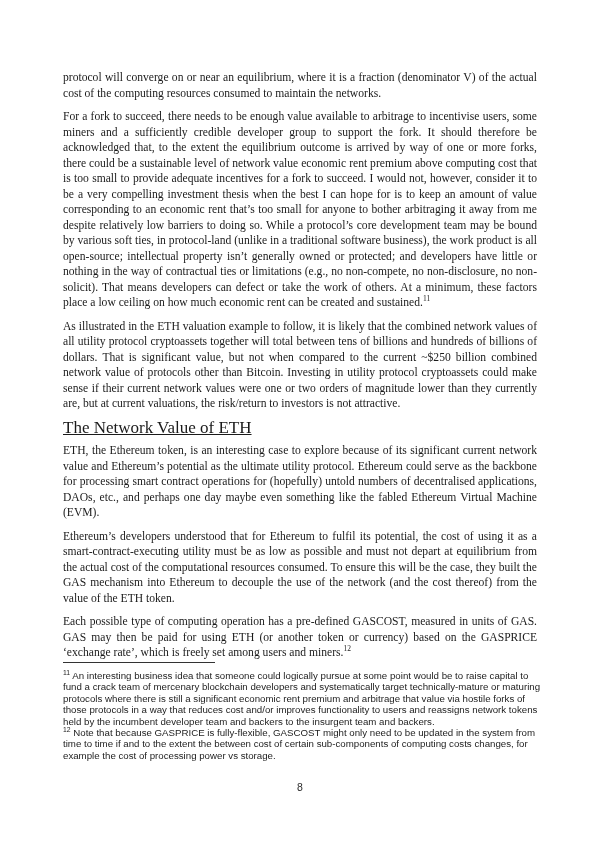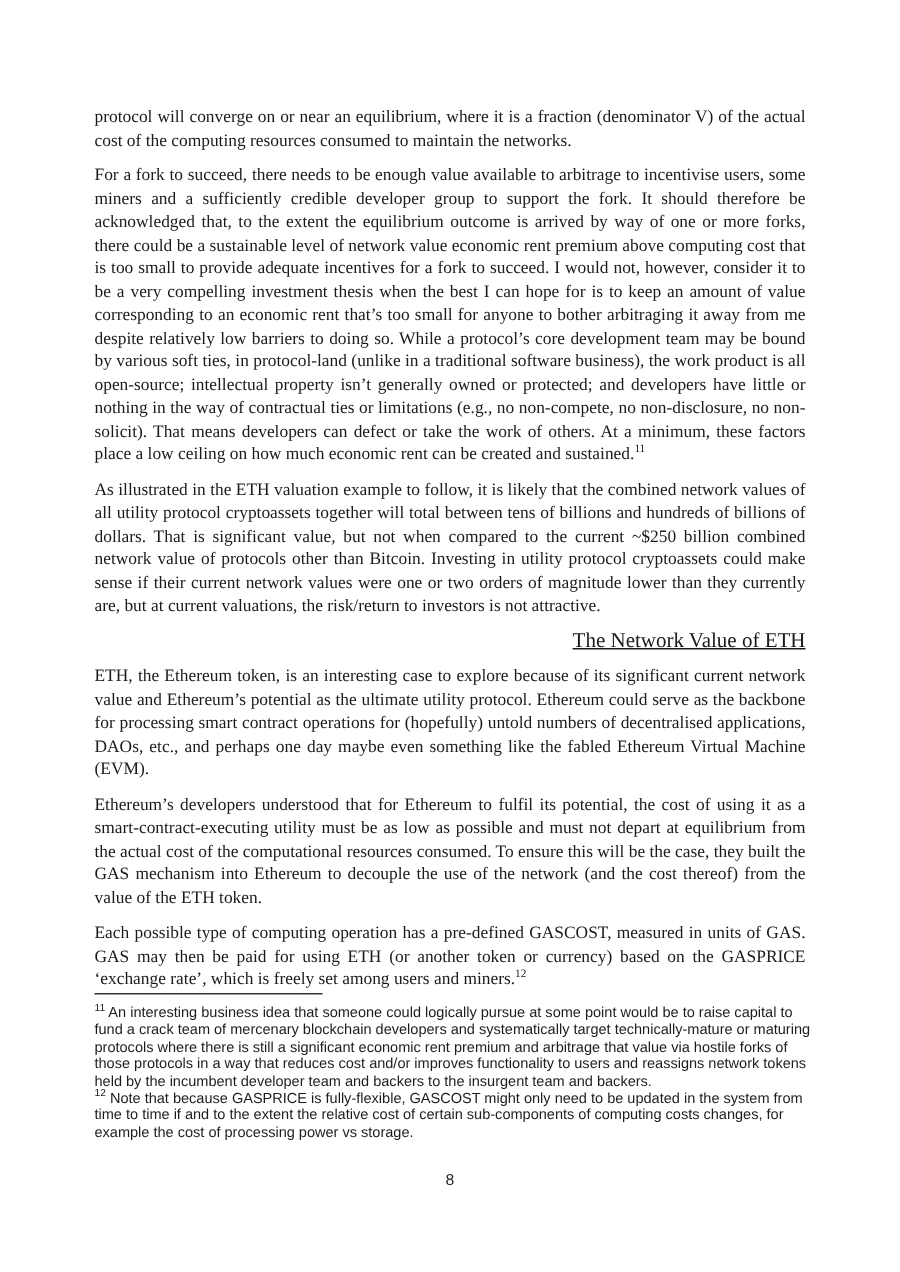--- a/index.html
+++ b/index.html
@@ -24,25 +24,24 @@
   }
   .para {
     margin: 0 0 8px 0;
     font-size: 11.6px;
     line-height: 15.5px;
     text-align: justify;
     text-justify: inter-word;
   }
   .heading {
     margin: 2px 0 8px 0;
-    font-size: 14px;
+    font-size: 17px;
     line-height: 15.5px;
     font-weight: normal;
     text-decoration: underline;
-    text-align: right;
   }
   sup.fn-ref {
     font-size: 7.5px;
     line-height: 0;
     vertical-align: super;
   }
   .footnotes {
     position: absolute;
     top: 662px;
     left: 63px;
@@ -99,19 +98,19 @@
     <p class="para"><span>Each possible type of computing operation has a pre-defined GASCOST, measured in units of GAS.  GAS may then be paid for using ETH (or another token or currency) based on the GASPRICE ‘exchange rate’, which is freely set among users and miners.</span><sup class="fn-ref">12</sup></p>
 
   </div>
 
   <div class="footnotes">
 
     <div class="fn-separator"></div>
 
     <p class="footnote"><sup>11</sup> <span>An interesting business idea that someone could logically pursue at some point would be to raise capital to fund a crack team of mercenary blockchain developers and systematically target technically-mature or maturing protocols where there is still a significant economic rent premium and arbitrage that value via hostile forks of those protocols in a way that reduces cost and/or improves functionality to users and reassigns network tokens held by the incumbent developer team and backers to the insurgent team and backers.</span></p>
 
-    <p class="footnote"><sup>12</sup> <span>Note that because GASPRICE is fully-flexible, GASCOST might only need to be updated in the system from time to time if and to the extent the relative cost of certain sub-components of computing costs changes, for example the cost of processing power vs storage.</span></p>
+    <p class="footnote"><sup>12</sup> <span>Note that because GASPRICE is fully-flexible, GASCOST might only need to be updated in the system from time to time if and to the extent the between cost of certain sub-components of computing costs changes, for example the cost of processing power vs storage.</span></p>
 
   </div>
 
   <div class="page-number">8</div>
 
 </div>
 
 </body></html>

